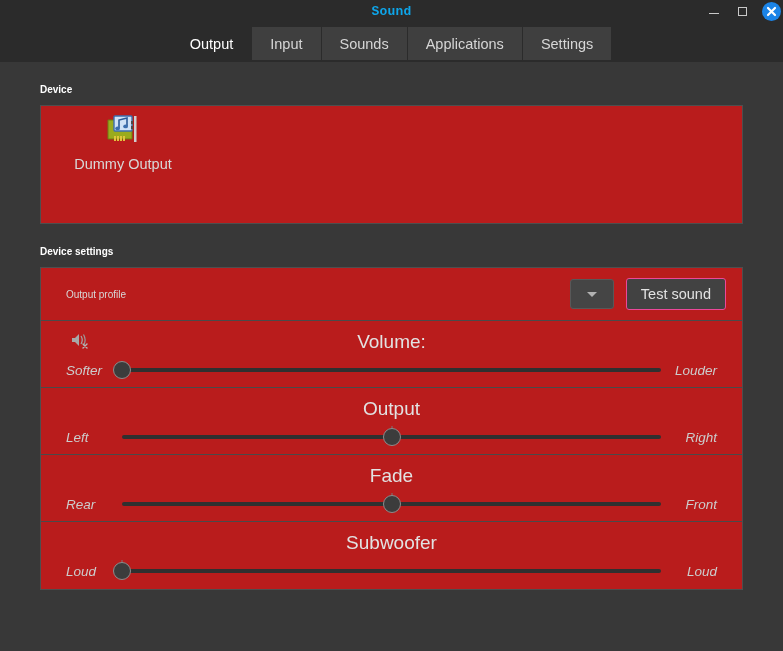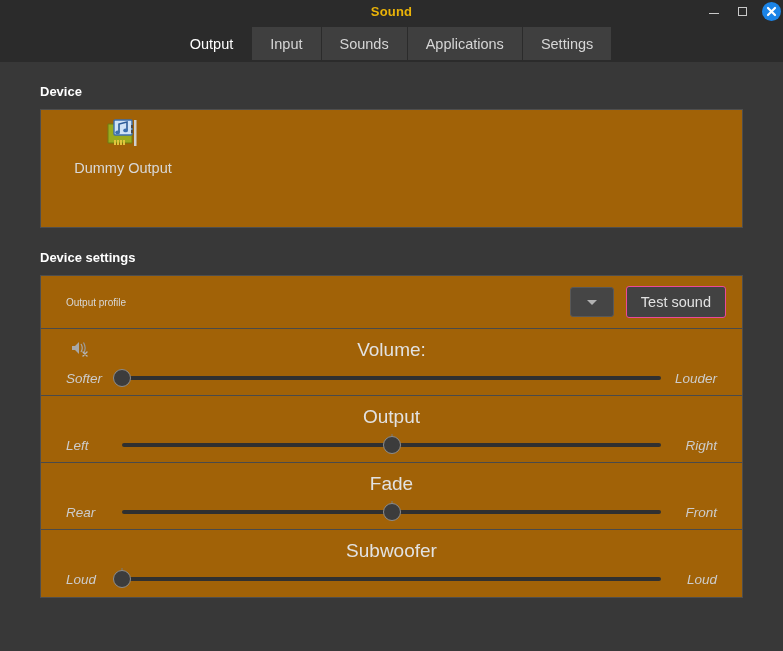--- a/index.html
+++ b/index.html
@@ -18,22 +18,23 @@
     position: relative;
     height: 22px;
     background: #2b2b2b;
     display: flex;
     align-items: center;
     justify-content: center;
   }
   .titlebar-title {
     font-size: 13px;
     font-weight: bold;
-    color: #eab308;
+    color: #0ea5e9;
     letter-spacing: .2px;
+    font-family: Liberation Mono, monospace;
   }
   .win-controls {
     position: absolute;
     right: 4px;
     top: 0;
     height: 22px;
     display: flex;
     align-items: center;
     gap: 12px;
   }
@@ -102,29 +103,29 @@
   
   .content {
     background: #383838;
     height: 589px;
     padding: 0 40px;
     box-sizing: border-box;
     position: relative;
   }
   .section-title {
     color: #ffffff;
-    font-size: 13px;
+    font-size: 10px;
     font-weight: bold;
     margin: 0;
     padding-top: 22px;
     padding-bottom: 10px;
     padding-left: 40px;
   }
   .panel {
-    background: #a16207;
+    background: #b91c1c;
     border: 1px solid #4e4e4e;
     box-sizing: border-box;
   }
 
   
   .device-panel {
     height: 119px;
     position: relative;
   }
   .device-item {

